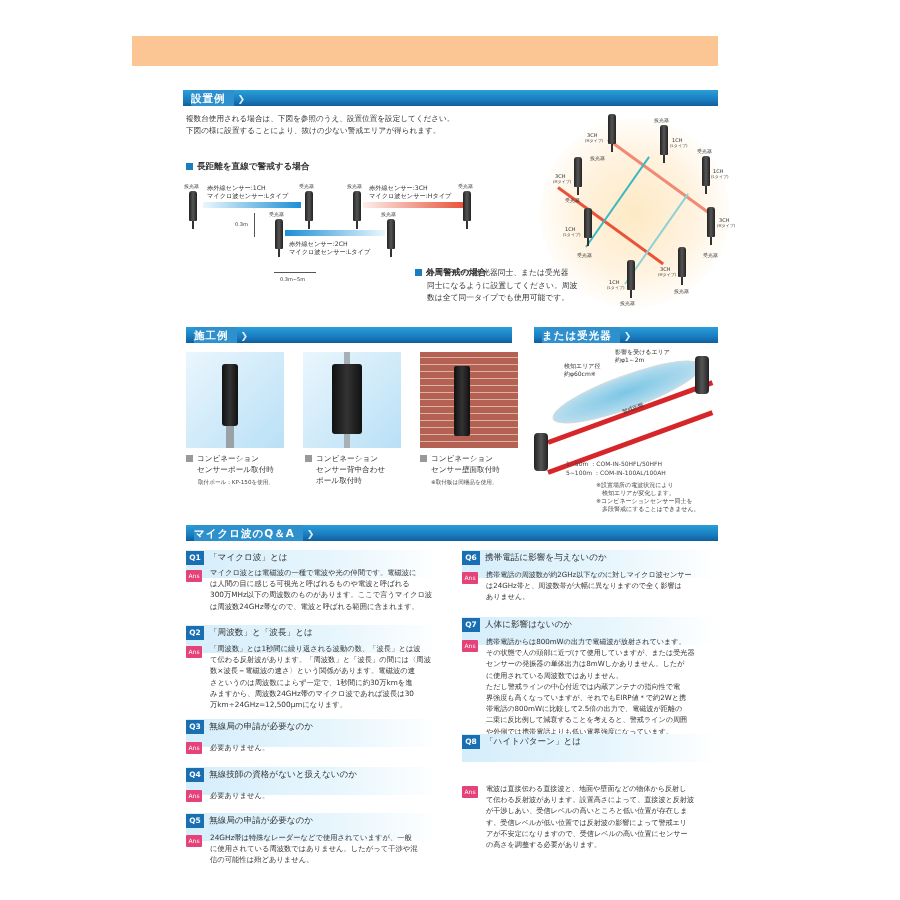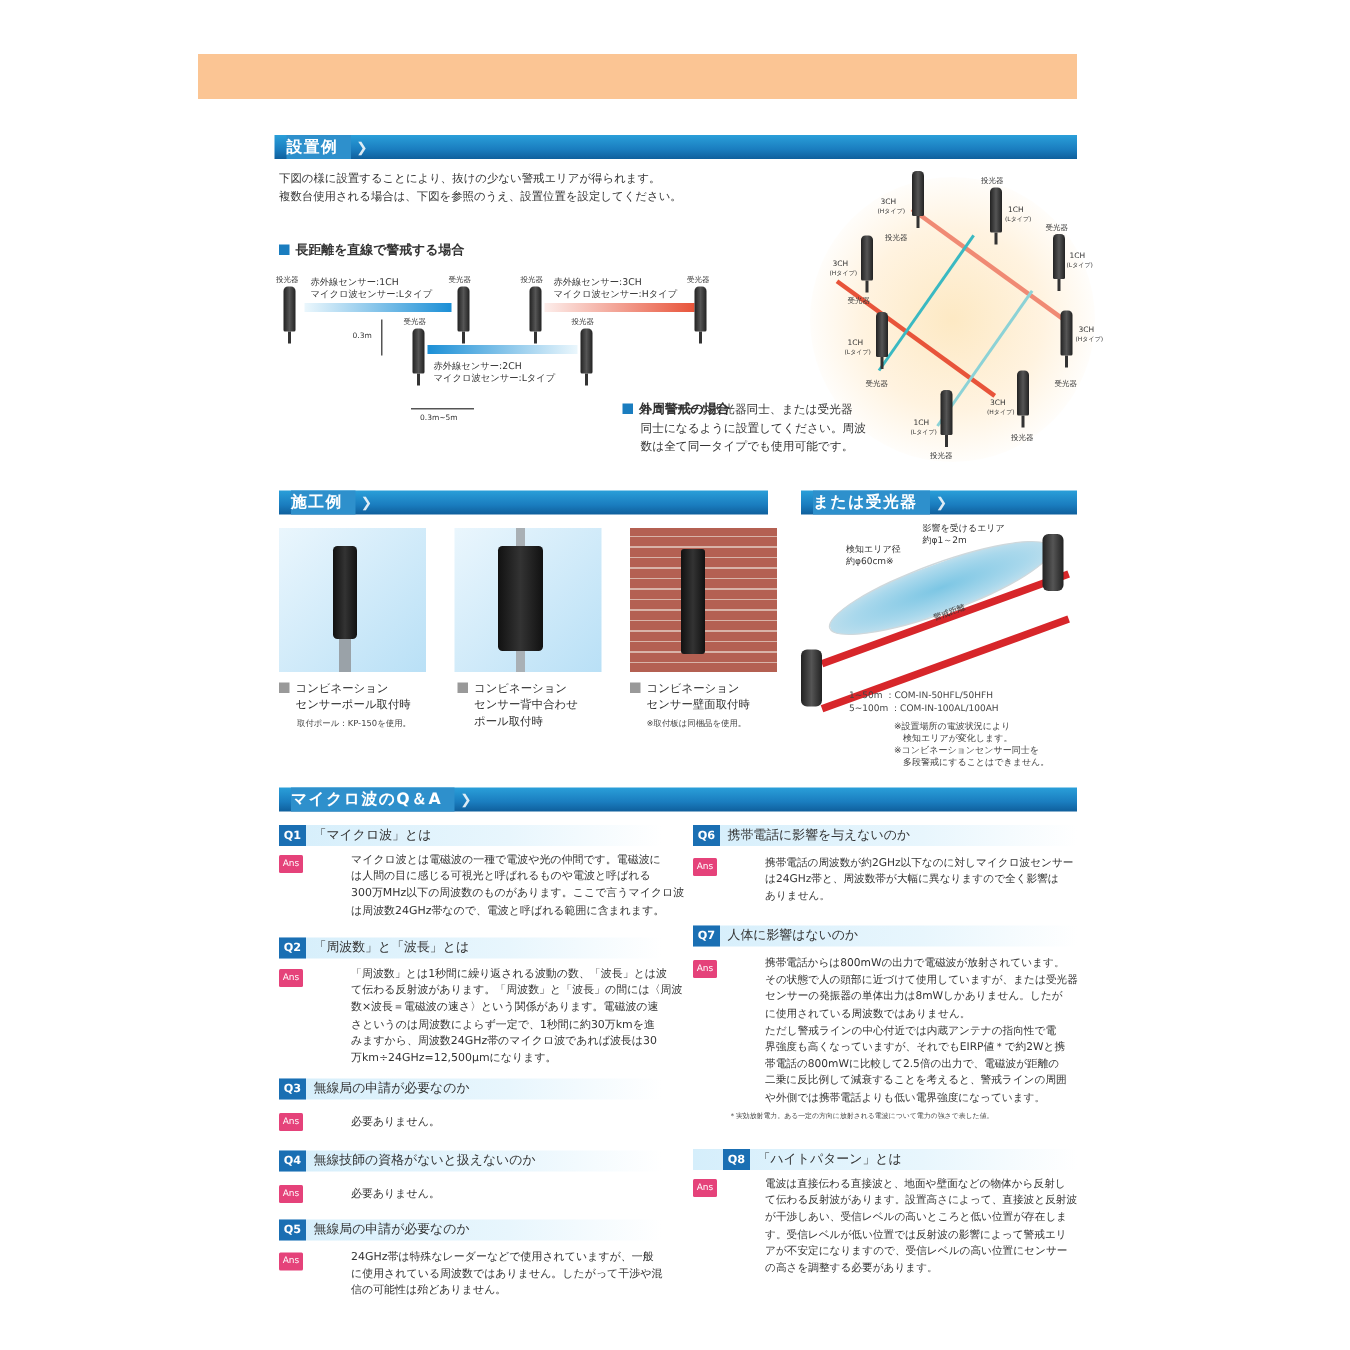--- a/index.html
+++ b/index.html
@@ -12,38 +12,38 @@
   .sub-title { position: absolute; font-size: 8.6px; font-weight: bold; color: #333; }
   .sq { display: inline-block; width: 7px; height: 7px; background: #1a7dbf; margin-right: 4px; vertical-align: -0.5px; }
   .sq.gray { background: #999; }
   .lbl { position: absolute; font-size: 5px; color: #333; white-space: nowrap; }
   .sensor { position: absolute; width: 8px; height: 30px; background: linear-gradient(to right, #222, #555 50%, #222); border-radius: 3px 3px 1px 1px; }
   .sensor::after { content: ""; position: absolute; left: 3px; top: 30px; width: 2px; height: 8px; background: #333; }
   .arrow { position: absolute; height: 6px; }
   .photo { position: absolute; width: 98px; height: 96px; overflow: hidden; }
   .cap { position: absolute; font-size: 7.6px; line-height: 11px; color: #333; }
   .cap-note { position: absolute; font-size: 5.6px; color: #444; }
-  .qa-q { position: absolute; height: 14px; background: linear-gradient(to right, #d5eefb 0%, #e8f6fd 60%, #ffffff 100%); font-size: 8.6px; line-height: 14px; color: #333; }
+  .qa-q { position: absolute; height: 28px; background: linear-gradient(to right, #d5eefb 0%, #e8f6fd 60%, #ffffff 100%); font-size: 8.6px; line-height: 14px; color: #333; }
   .qa-q .qn { display: inline-block; width: 18px; height: 14px; background: #1a6fb3; color: #fff; font-weight: bold; font-size: 7.5px; text-align: center; margin-right: 5px; }
   .ans-badge { position: absolute; width: 16px; height: 12px; background: #e5427a; color: #fff; font-size: 6px; text-align: center; line-height: 12px; border-radius: 1px; }
-  .ans-text { position: absolute; font-size: 7.3px; line-height: 11.2px; color: #333; margin-left: 24px; }
+  .ans-text { position: absolute; font-size: 7.3px; line-height: 11.2px; color: #333; }
   .foot { position: absolute; font-size: 4.6px; color: #444; }
 </style>
 </head>
 <body>
 
 <div class="topbar"></div>
 
 <div class="sec-head" style="left:183px; top:90px; width:535px;">
   <span class="tab">設置例</span><span class="chev">❯</span>
 </div>
 
 <div class="txt" style="left:186px; top:113px;">
+  <div>複数台使用される場合は、下図を参照のうえ、設置位置を設定してください。</div>
   <div>下図の様に設置することにより、抜けの少ない警戒エリアが得られます。</div>
-  <div>複数台使用される場合は、下図を参照のうえ、設置位置を設定してください。</div>
 </div>
 
 <div class="sub-title" style="left:186px; top:161px;">
   <span class="sq"></span><span>長距離を直線で警戒する場合</span>
 </div>
 
 <div>
   <span class="lbl" style="left:184px; top:183px;">投光器</span>
   <div class="sensor" style="left:189px; top:191px;"></div>
   <span class="lbl" style="left:207px; top:184px; font-size:6.2px;">赤外線センサー:1CH</span>
@@ -248,21 +248,21 @@
   <div>センサーの発振器の単体出力は8mWしかありません。したが</div>
   <div>に使用されている周波数ではありません。</div>
   <div>ただし警戒ラインの中心付近では内蔵アンテナの指向性で電</div>
   <div>界強度も高くなっていますが、それでもEIRP値＊で約2Wと携</div>
   <div>帯電話の800mWに比較して2.5倍の出力で、電磁波が距離の</div>
   <div>二乗に反比例して減衰することを考えると、警戒ラインの周囲</div>
   <div>や外側では携帯電話よりも低い電界強度になっています。</div>
 </div>
 <div class="foot" style="left:486px; top:741px;">＊実効放射電力。ある一定の方向に放射される電波について電力の強さで表した値。</div>
 
-<div class="qa-q" style="left:462px; top:766px; width:256px;padding-left:20px;"><span class="qn">Q8</span><span>「ハイトパターン」とは</span></div>
+<div class="qa-q" style="left:462px; top:734px; width:256px;"><span class="qn">Q8</span><span>「ハイトパターン」とは</span></div>
 <div class="ans-badge" style="left:462px; top:786px;">Ans</div>
 <div class="ans-text" style="left:486px; top:783px; font-size:7.1px;">
   <div>電波は直接伝わる直接波と、地面や壁面などの物体から反射し</div>
   <div>て伝わる反射波があります。設置高さによって、直接波と反射波</div>
   <div>が干渉しあい、受信レベルの高いところと低い位置が存在しま</div>
   <div>す。受信レベルが低い位置では反射波の影響によって警戒エリ</div>
   <div>アが不安定になりますので、受信レベルの高い位置にセンサー</div>
   <div>の高さを調整する必要があります。</div>
 </div>
 

